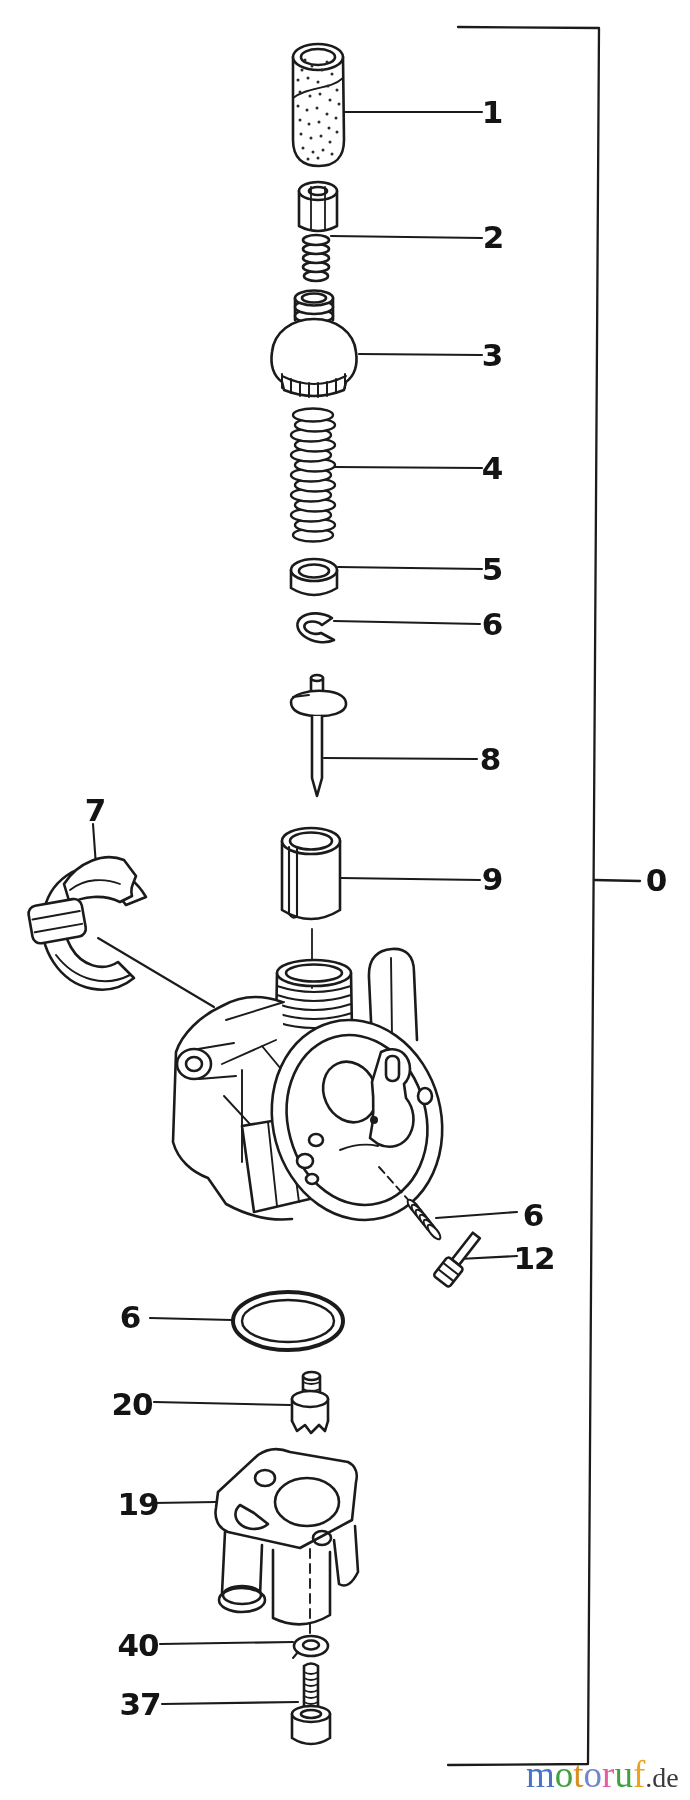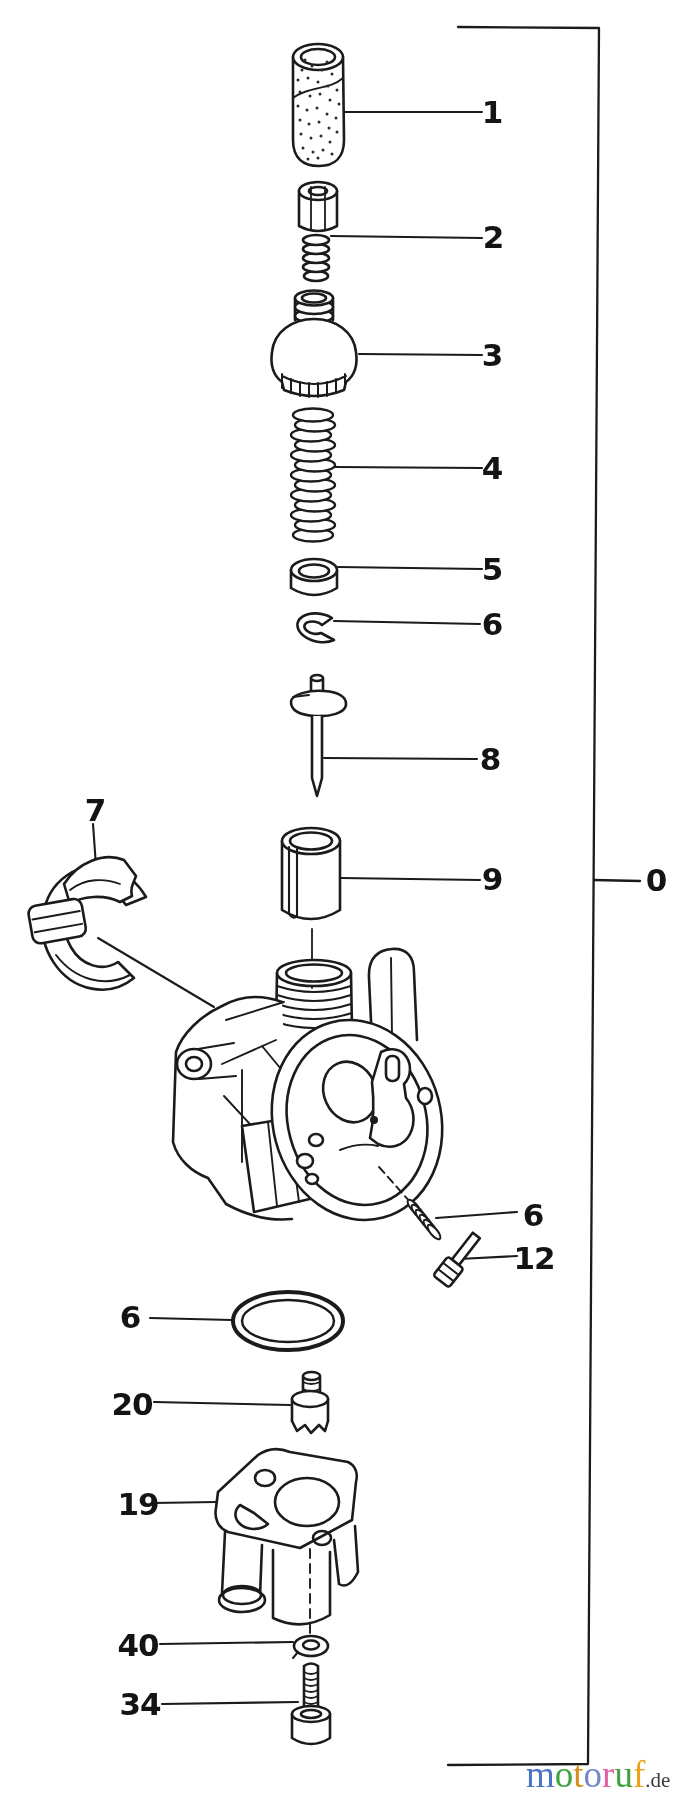--- a/index.html
+++ b/index.html
@@ -10,21 +10,21 @@
   .art{position:absolute;left:0;top:0;width:690px;height:1800px;}
   .callout{
     position:absolute;transform:translate(-50%,-50%);
     font-family:"DejaVu Sans", sans-serif;font-weight:700;font-size:31px;
     color:#141414;letter-spacing:-1px;white-space:nowrap;line-height:1;
   }
   .watermark{
     position:absolute;left:526px;top:1756px;line-height:1;white-space:nowrap;
     font-family:"Liberation Serif", serif;font-size:37px;font-weight:500;
   }
-  .watermark .wm-suffix{font-size:21px;}
+  .watermark .wm-suffix{font-size:28px;}
 </style>
 </head>
 <body>
 
 <div class="canvas">
 
   <svg class="art" viewBox="0 0 690 1800" xmlns="http://www.w3.org/2000/svg">
     <g fill="none" stroke="#1b1b1b" stroke-width="2.6" stroke-linecap="round" stroke-linejoin="round">
 
       <g stroke-width="2.3">
@@ -286,19 +286,19 @@
   <div class="callout" style="left:490px;top:759px">8</div>
   <div class="callout" style="left:492px;top:879px">9</div>
   <div class="callout" style="left:656px;top:880px">0</div>
   <div class="callout" style="left:533px;top:1215px">6</div>
   <div class="callout" style="left:534px;top:1258px">12</div>
   <div class="callout" style="left:95px;top:810px">7</div>
   <div class="callout" style="left:130px;top:1317px">6</div>
   <div class="callout" style="left:132px;top:1404px">20</div>
   <div class="callout" style="left:138px;top:1504px">19</div>
   <div class="callout" style="left:138px;top:1645px">40</div>
-  <div class="callout" style="left:140px;top:1704px">34</div>
+  <div class="callout" style="left:140px;top:1704px">37</div>
 
   <div class="watermark">
     <span style="color:#4a73c4">m</span><span style="color:#3fa23f">o</span><span style="color:#d78f1e">t</span><span style="color:#7286c9">o</span><span style="color:#e45fa1">r</span><span style="color:#3fa23f">u</span><span style="color:#eda21c">f</span><span class="wm-suffix" style="color:#3a3a3a">.de</span>
   </div>
 
 </div>
 
 </body></html>

